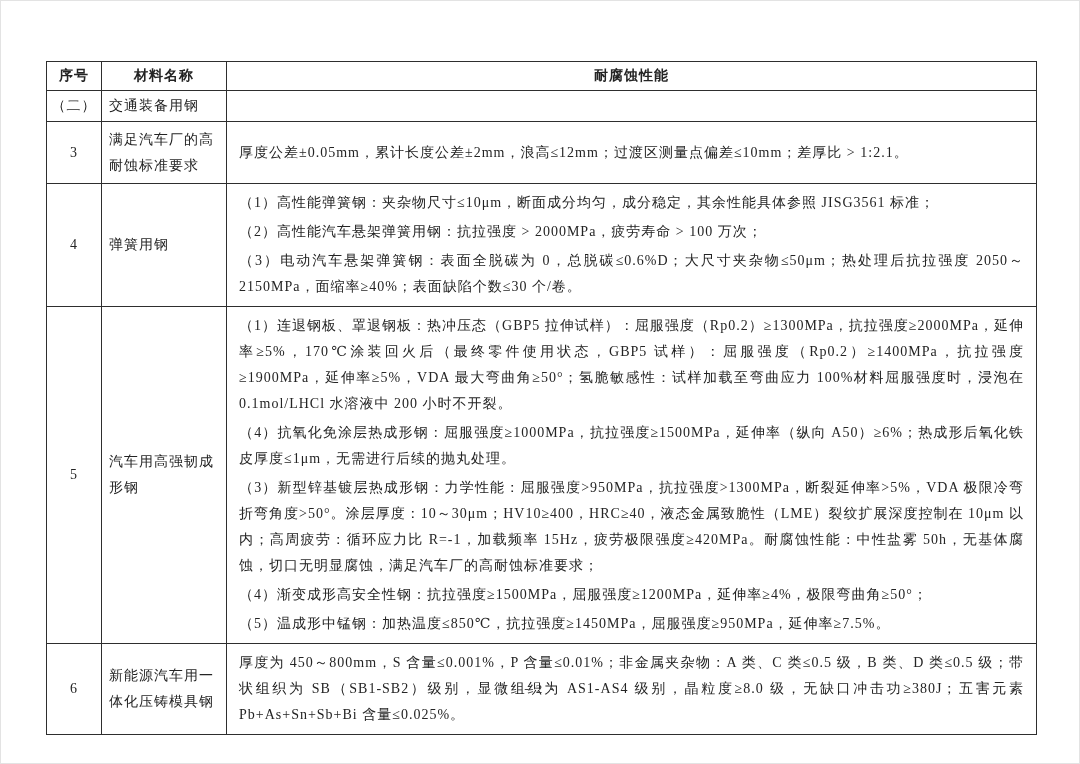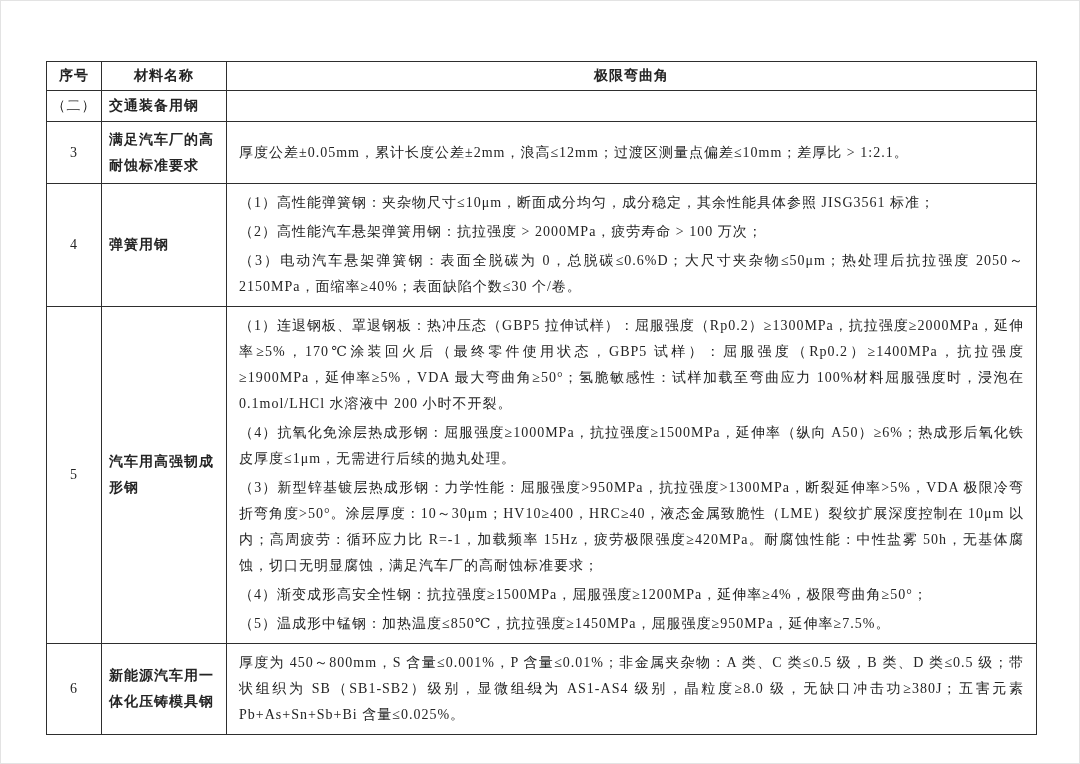--- a/index.html
+++ b/index.html
@@ -37,21 +37,20 @@
     height:27px;
     padding:1px 4px;
   }
   td.no{
     text-align:center;
     padding:1px 2px;
   }
   td.name{
     text-align:left;
     padding:2px 7px;
-    font-weight:bold;
   }
   td.req{
     text-align:justify;
     padding:3px 9px 3px 9px;
   }
   td.req p{
     margin:3px;
     text-align:justify;
   }
   tr.r-sect{height:28px;}
@@ -77,21 +76,21 @@
   <table class="mat">
     <colgroup>
       <col class="c-no">
         <col class="c-name">
         <col class="c-req">
     </colgroup>
     <thead>
       <tr>
         <th>序号</th>
         <th>材料名称</th>
-        <th>极限弯曲角</th>
+        <th>耐腐蚀性能</th>
       </tr>
     </thead>
     <tbody>
       <tr class="r-sect">
         <td class="no">（二）</td>
         <td class="name">交通装备用钢</td>
         <td class="req"></td>
       </tr>
       <tr class="r-3">
         <td class="no">3</td>

